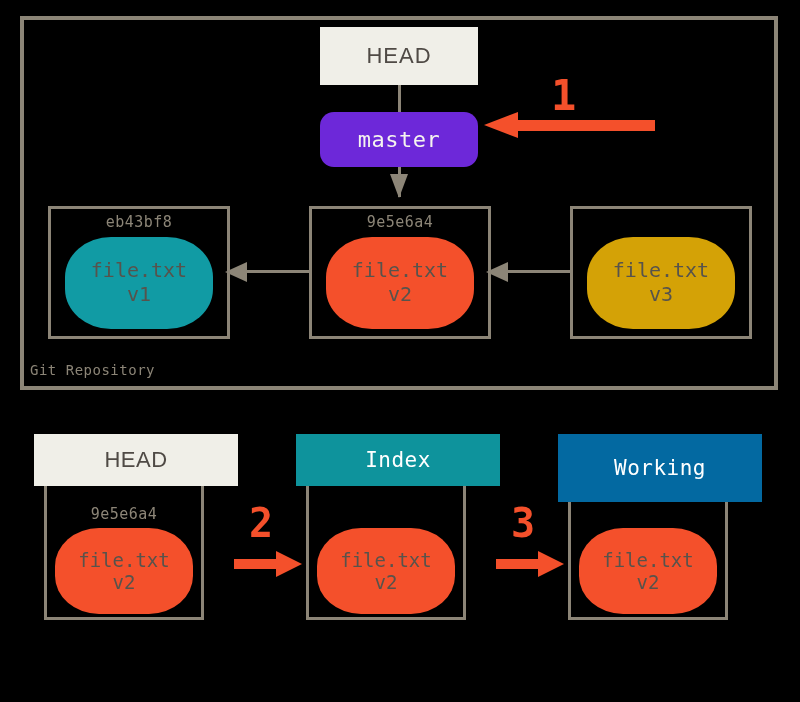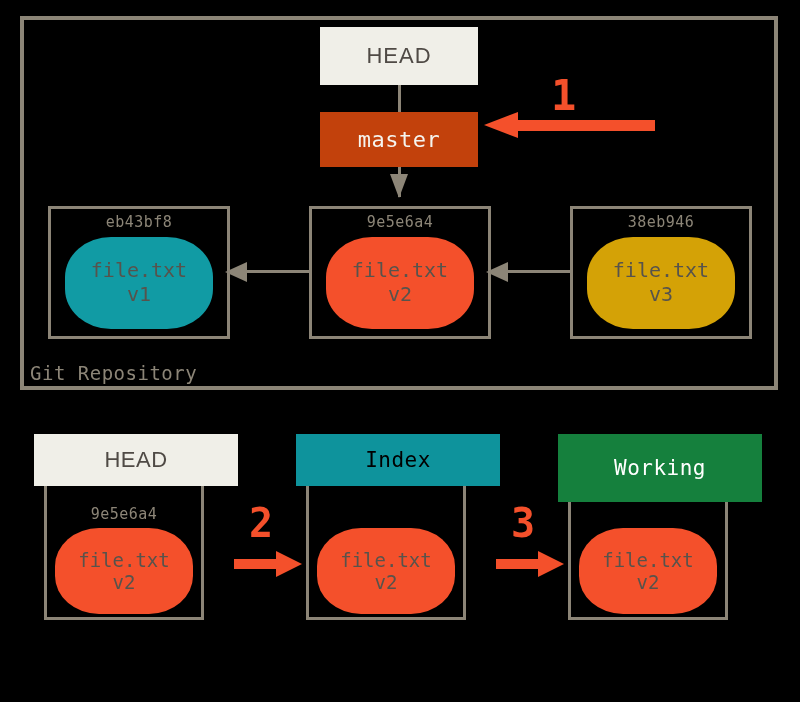--- a/index.html
+++ b/index.html
@@ -25,21 +25,21 @@
     width: 758px;
     height: 374px;
     border: 4px solid #8c8577;
     box-sizing: border-box;
   }
   .repo-label {
     position: absolute;
     left: 30px;
     top: 362px;
     font-family: "DejaVu Sans Mono", "Liberation Mono", monospace;
-    font-size: 19px;
+    font-size: 14px;
     color: #8c8577;
     letter-spacing: 0.5px;
     white-space: nowrap;
   }
 
   
   .head-box-top {
     position: absolute;
     left: 320px;
     top: 27px;
@@ -57,24 +57,25 @@
     letter-spacing: 1px;
   }
 
   
   .master-box {
     position: absolute;
     left: 320px;
     top: 112px;
     width: 158px;
     height: 55px;
-    background: #c2410c;
+    background: #6d28d9;
     display: flex;
     align-items: center;
     justify-content: center;
+    border-radius: 14px;
   }
   .master-box span {
     font-family: "DejaVu Sans Mono", "Liberation Mono", monospace;
     font-size: 22px;
     color: #f5f4ef;
     letter-spacing: 0.5px;
   }
 
   
   .conn-head-master {
@@ -226,30 +227,30 @@
     width: 204px;
     height: 52px;
     display: flex;
     flex-direction: column;
     align-items: center;
     justify-content: center;
     z-index: 3;
   }
   .area-header.h-head  { left: 34px;  background: #f0efe8; }
   .area-header.h-index { left: 296px; background: #0e939c; }
-  .area-header.h-wd    { left: 558px; background: #15803d; height: 68px; top: 434px; }
+  .area-header.h-wd    { left: 558px; background: #0369a1; height: 68px; top: 434px; }
 
   .area-header .lbl {
     font-family: "DejaVu Sans Mono", "Liberation Mono", monospace;
     font-size: 21px;
     line-height: 1.15;
     letter-spacing: 0.5px;
   }
   .area-header.h-head .lbl  { color: #4f4a45; font-family: "Liberation Sans", sans-serif; font-size: 22px; }
-  .area-header.h-index .lbl { color: #000000; }
+  .area-header.h-index .lbl { color: #ffffff; }
   .area-header.h-wd .lbl    { color: #ffffff; }
 
   .area-hash {
     position: absolute;
     top: 505px;
     left: 44px;
     width: 160px;
     text-align: center;
     font-family: "DejaVu Sans Mono", "Liberation Mono", monospace;
     font-size: 15px;
@@ -365,21 +366,20 @@
 
   <div class="commit-box c2">
     <div class="commit-hash">9e5e6a4</div>
     <div class="blob red">
       <div class="bname">file.txt</div>
       <div class="bver">v2</div>
     </div>
   </div>
 
   <div class="commit-box c3">
-    <div class="commit-hash">38eb946</div>
     <div class="blob gold">
       <div class="bname">file.txt</div>
       <div class="bver">v3</div>
     </div>
   </div>
 
   <div class="commit-link l1"></div>
   <div class="commit-link-head h1"></div>
   <div class="commit-link l2"></div>
   <div class="commit-link-head h2"></div>

